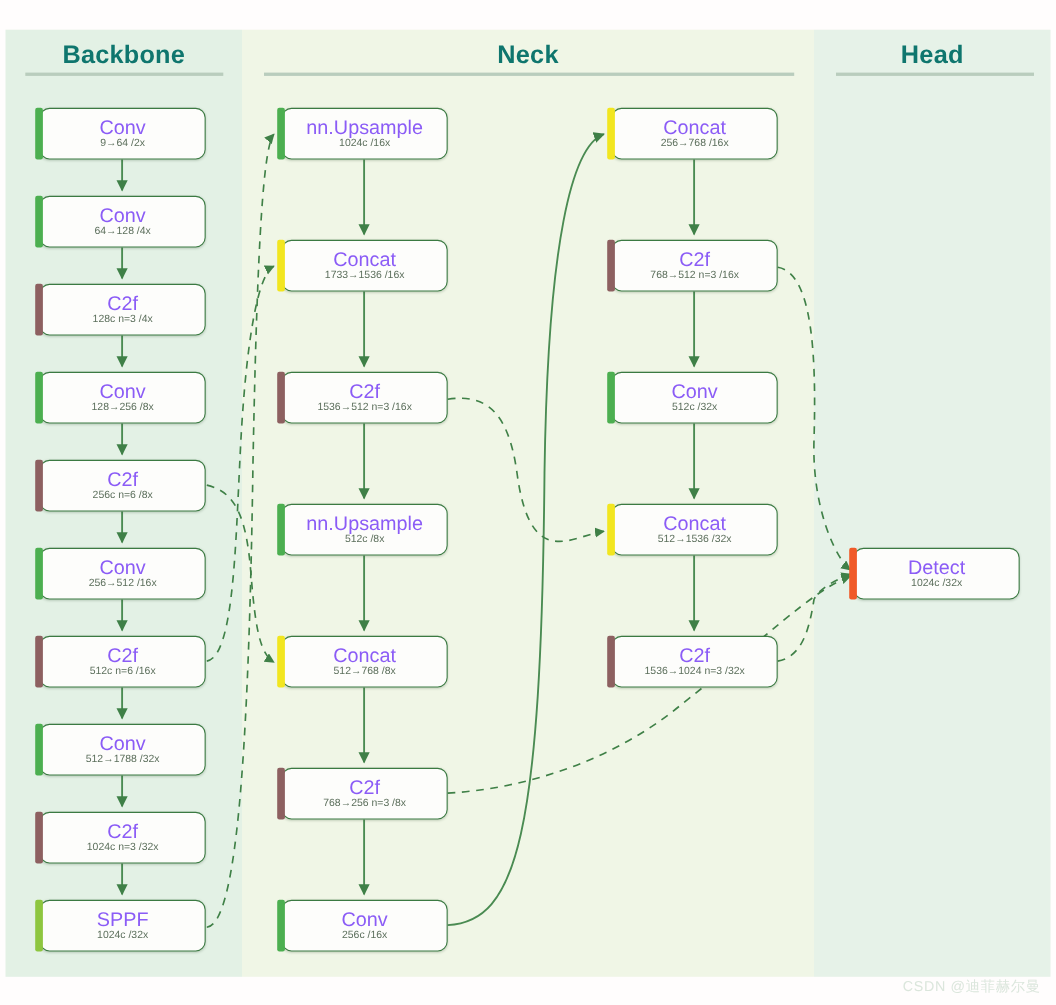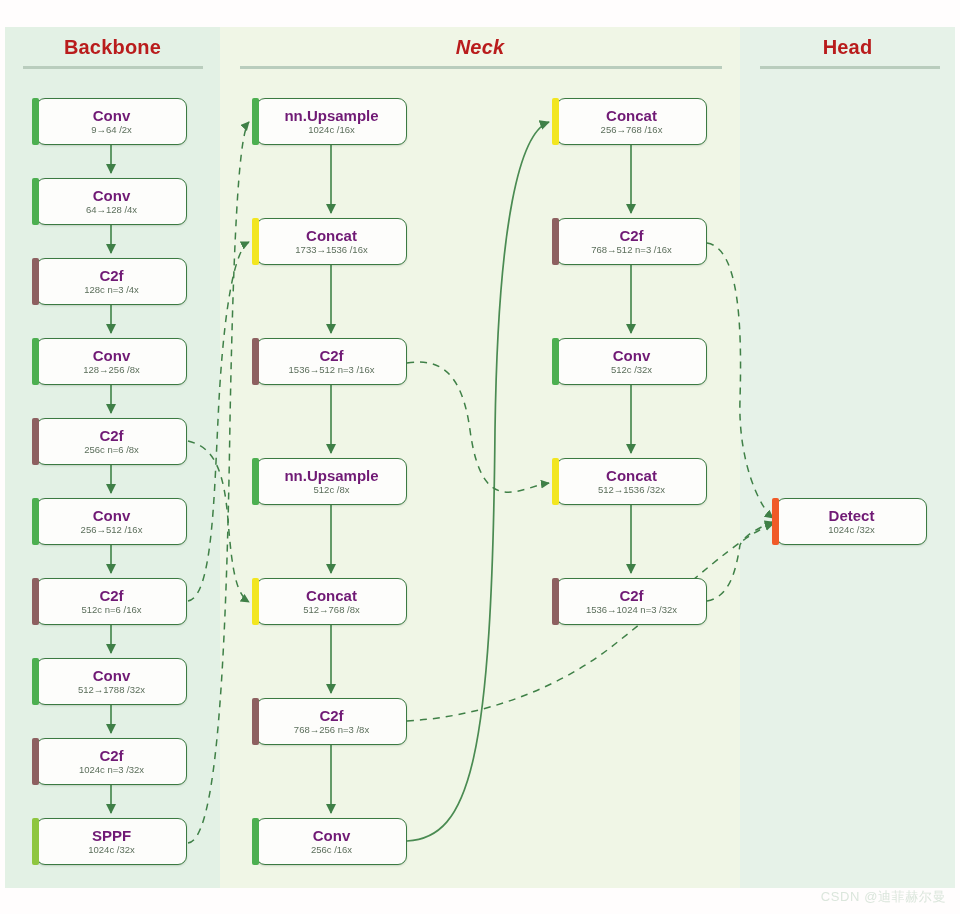--- a/index.html
+++ b/index.html
@@ -13,21 +13,21 @@
 
   
   .band{position:absolute;top:27px;height:861px;}
   .band-backbone{left:5px;width:215px;background:#e3f1e5;}
   .band-neck{left:220px;width:520px;background:#f0f6e6;}
   .band-head{left:740px;width:215px;background:#e6f2e8;}
 
   .col-title{
     position:absolute;top:36px;
     text-align:center;
-    font-size:20px;font-weight:bold;color:#b91c1c;
+    font-size:23px;font-weight:bold;color:#0f766e;
     letter-spacing:.2px;
   }
   .col-rule{position:absolute;top:66px;height:3px;background:#b9cdbd;}
 
   
   #edges{position:absolute;left:0;top:0;width:960px;height:914px;}
 
   
   .node{
     position:absolute;
@@ -39,21 +39,21 @@
     box-shadow:0 1px 2px rgba(60,90,60,.22);
     display:flex;flex-direction:column;
     align-items:center;justify-content:center;
     z-index:3;
   }
   .node .accent{
     position:absolute;left:-5px;top:-1px;
     width:7px;height:47px;border-radius:2px;
   }
   .node .t{
-    font-size:15px;font-weight:bold;color:#701a75;
+    font-size:18px;font-weight:normal;color:#8b5cf6;
     line-height:1.05;margin-bottom:1px;
   }
   .node .s{
     font-size:9.5px;color:#5c6f5c;line-height:1.05;
   }
   .acc-green{background:#4caf50;}
   .acc-brown{background:#8d6060;}
   .acc-yellow{background:#f2e620;}
   .acc-olive{background:#8ec63f;}
   .acc-orange{background:#f05a28;}
@@ -70,21 +70,21 @@
 
 <div id="stage">
 
   <div class="band band-backbone"></div>
   <div class="band band-neck"></div>
   <div class="band band-head"></div>
 
   <div class="col-title" style="left:5px;width:215px;">Backbone</div>
   <div class="col-rule" style="left:23px;width:180px;"></div>
 
-  <div class="col-title" style="left:220px;width:520px;font-style:italic;">Neck</div>
+  <div class="col-title" style="left:220px;width:520px;">Neck</div>
   <div class="col-rule" style="left:240px;width:482px;"></div>
 
   <div class="col-title" style="left:740px;width:215px;">Head</div>
   <div class="col-rule" style="left:760px;width:180px;"></div>
 
   <svg id="edges" viewBox="0 0 960 914">
     <defs>
       <marker id="ah" markerWidth="7" markerHeight="7" refX="5.4" refY="3" orient="auto">
         <path d="M0,0 L6,3 L0,6 z" fill="#3f8047"></path>
       </marker>

